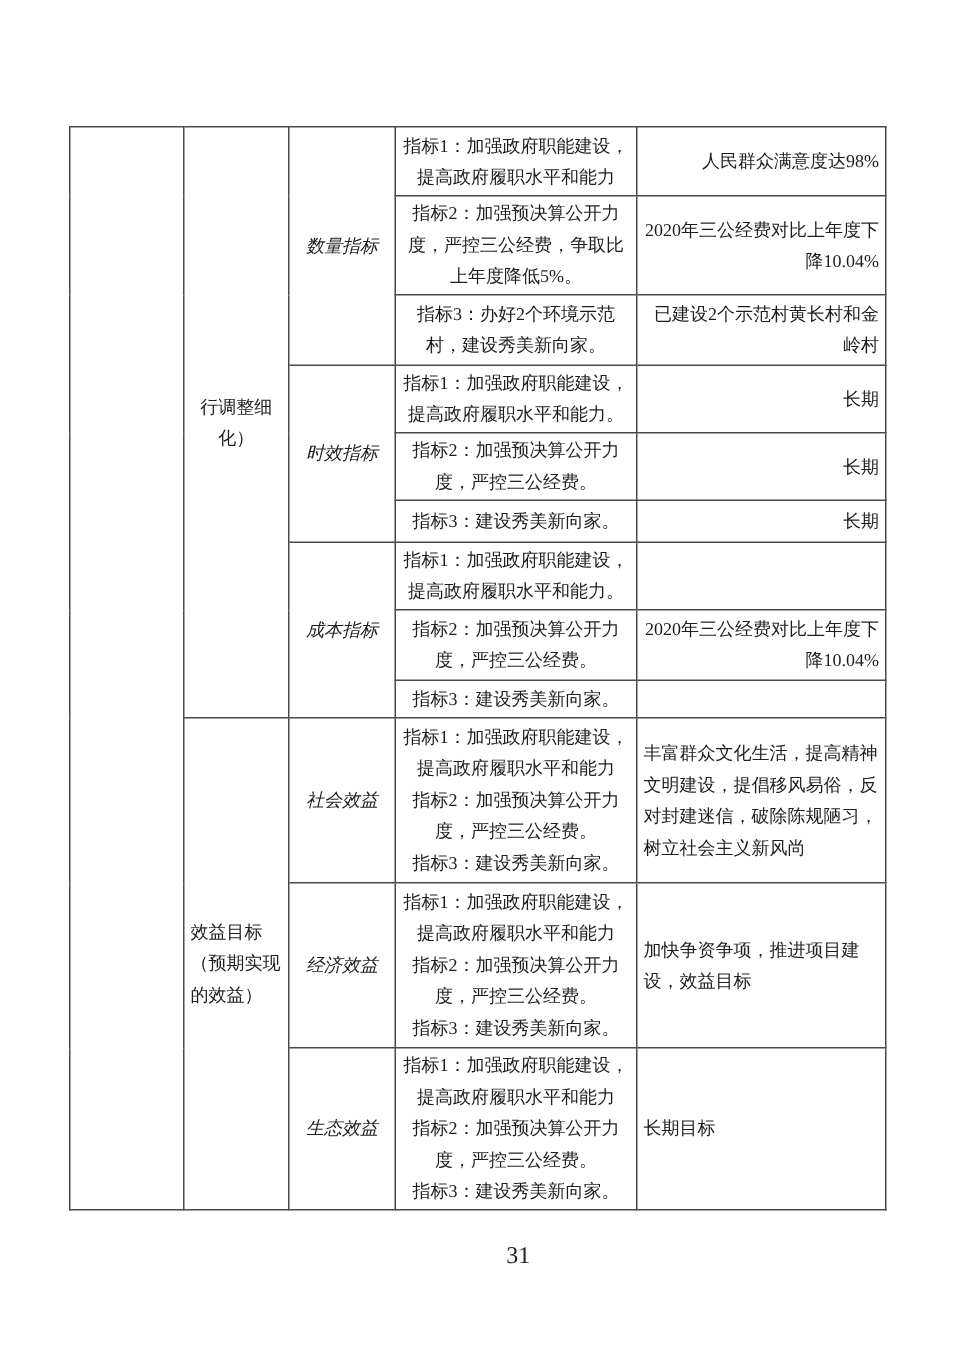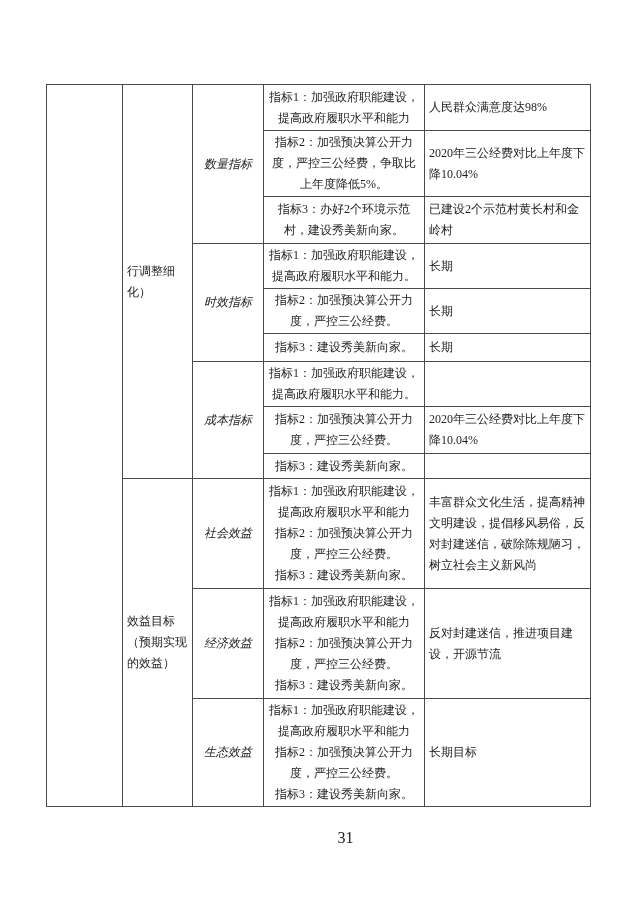--- a/index.html
+++ b/index.html
@@ -28,36 +28,37 @@
   }
   table.perf td {
     border: 1px solid #4a4a4a;
     padding: 1px 4px;
     vertical-align: middle;
     word-break: break-word;
   }
   td.left-spacer { padding: 0; }
   td.goal-top {
     vertical-align: top;
+    text-align: center;
     padding: 3px 6px 1px 6px;
   }
   td.goal-bottom {
     padding: 1px 5px;
   }
   td.sec-label {
     text-align: center;
     padding: 1px 5px;
     font-style: italic;
   }
   td.ind {
     text-align: center;
     padding: 1px 5px;
   }
   td.val {
-    text-align: left;
+    text-align: right;
     padding: 1px 8px;
   }
   td.val-wide {
     text-align: left;
     padding: 1px 2px;
   }
   tr.r1  { height: 46px; }
   tr.r2  { height: 61px; margin-left: 44px; }
   tr.r3  { height: 47px; margin-left: 28px; }
   tr.r4  { height: 44px; }
@@ -144,21 +145,21 @@
         </td>
         <td class="val-wide">丰富群众文化生活，提高精神文明建设，提倡移风易俗，反对封建迷信，破除陈规陋习，树立社会主义新风尚</td>
       </tr>
       <tr class="r11">
         <td class="sec-label">经济效益</td>
         <td class="ind">
           <div>指标1：加强政府职能建设，提高政府履职水平和能力</div>
           <div>指标2：加强预决算公开力度，严控三公经费。</div>
           <div>指标3：建设秀美新向家。</div>
         </td>
-        <td class="val-wide">反对封建迷信，推进项目建设，开源节流</td>
+        <td class="val-wide">加快争资争项，推进项目建设，效益目标</td>
       </tr>
       <tr class="r12">
         <td class="sec-label">生态效益</td>
         <td class="ind">
           <div>指标1：加强政府职能建设，提高政府履职水平和能力</div>
           <div>指标2：加强预决算公开力度，严控三公经费。</div>
           <div>指标3：建设秀美新向家。</div>
         </td>
         <td class="val-wide">长期目标</td>
       </tr>

